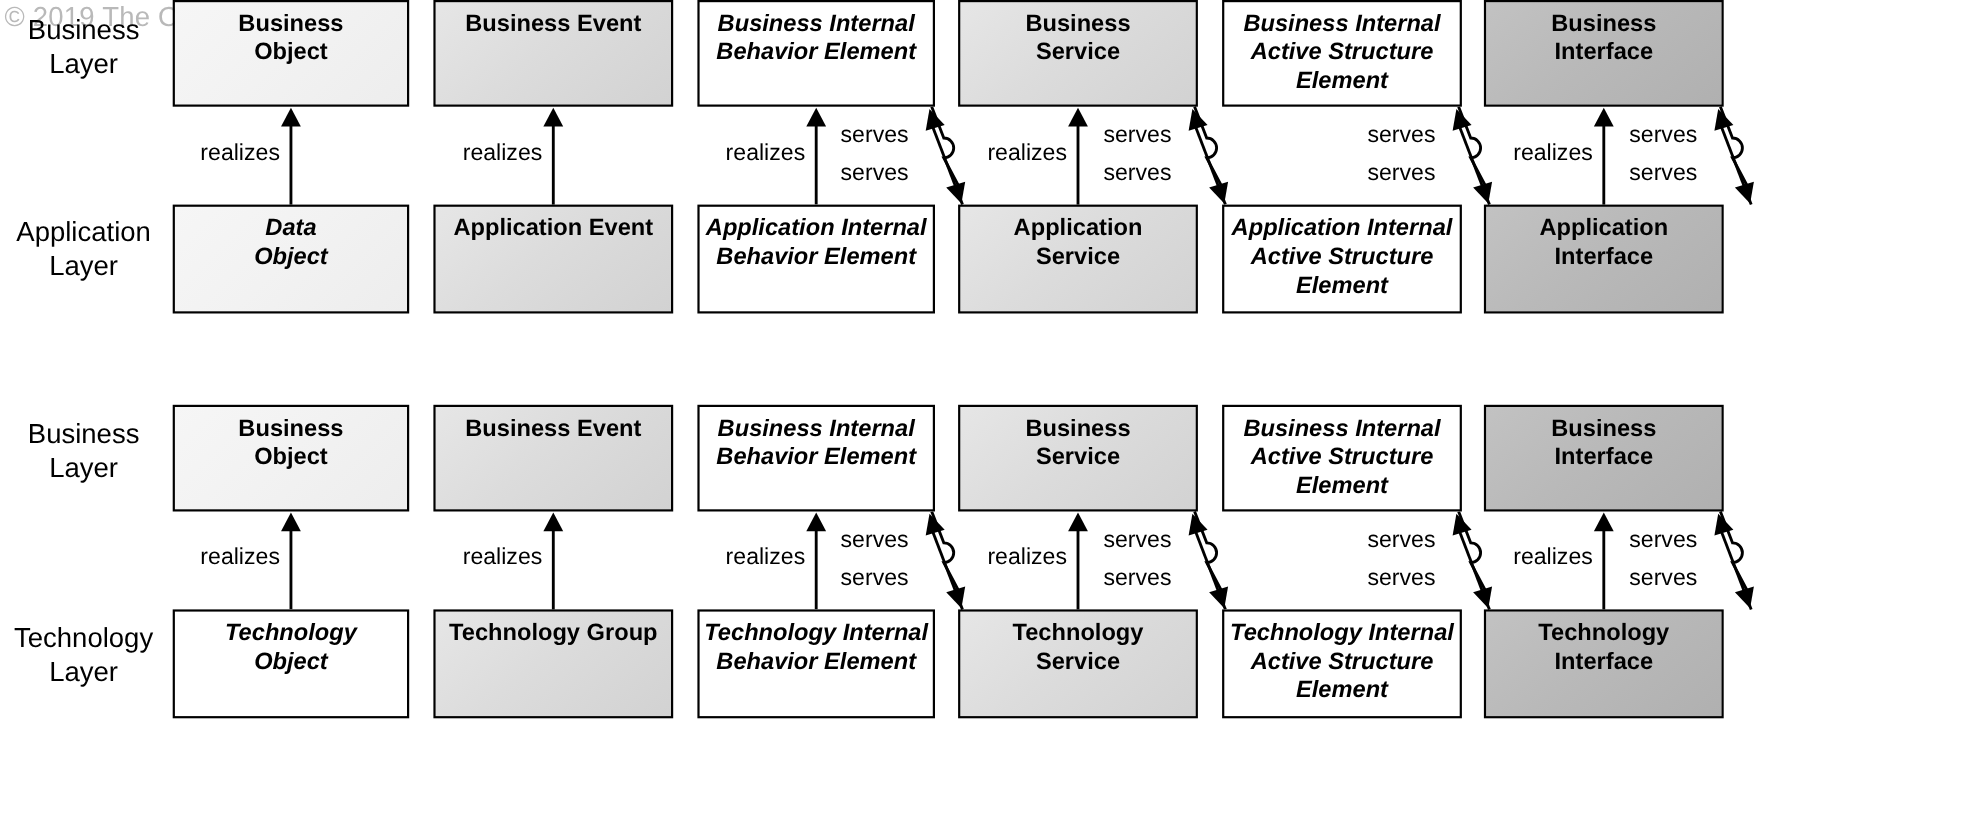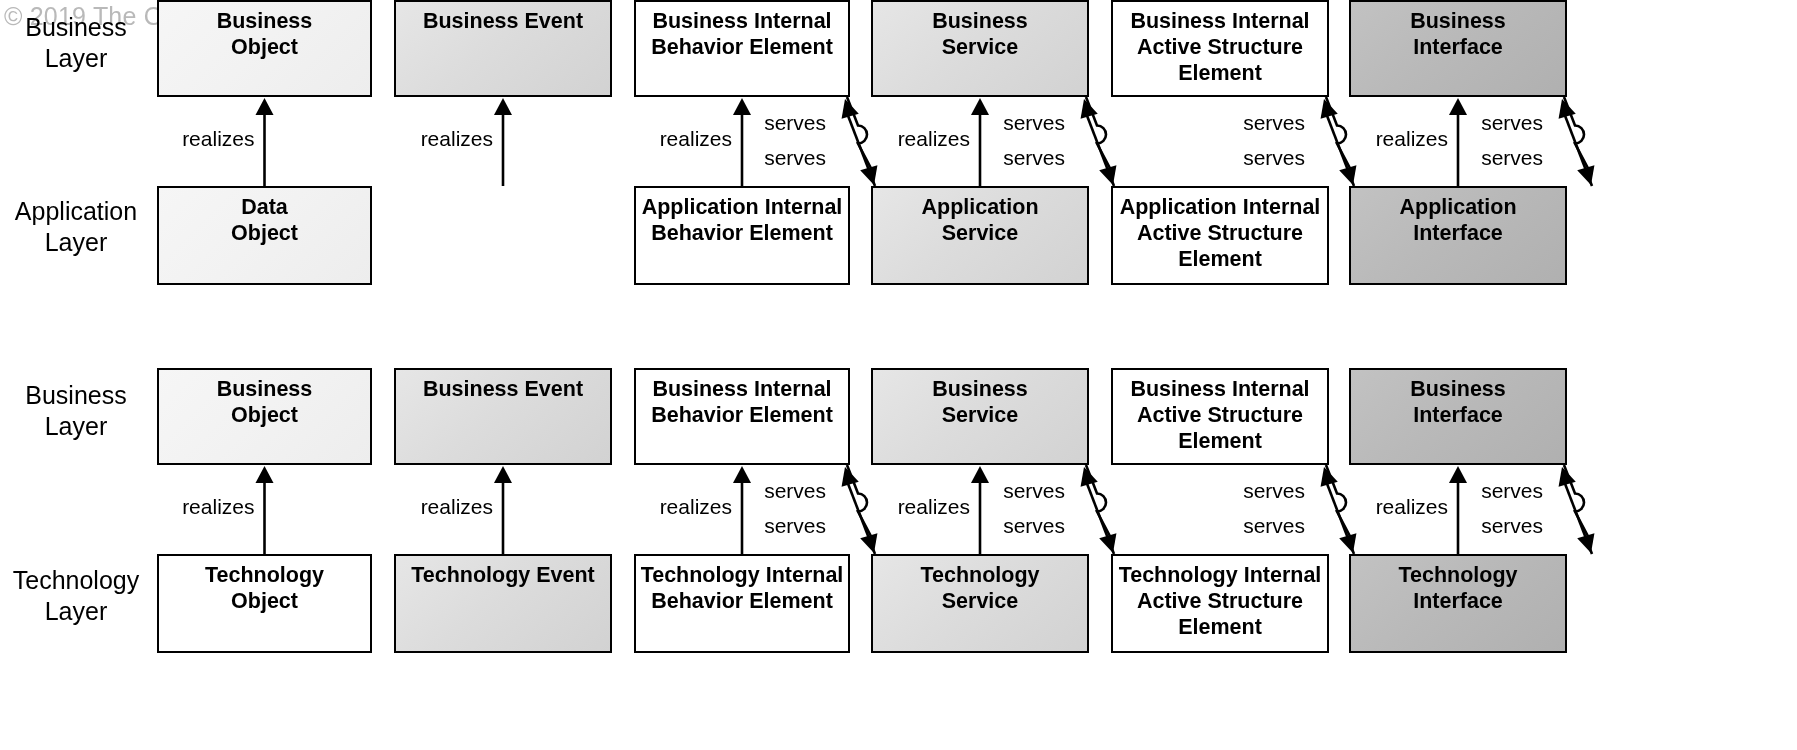--- a/index.html
+++ b/index.html
@@ -31,21 +31,21 @@
     text-align:center;
     font-weight:bold;
     font-size:21.5px;
     line-height:1.22;
     color:#000;
     padding-top:6px;
     white-space:pre-line;
     font-family:"Liberation Sans", sans-serif;
   }
   .node .nlabel{display:block;width:100%;}
-  .node.italic{}
+  .node.italic{font-style:italic;}
 
   
   .f-white   {background:#ffffff;}
   .f-vlight  {background:linear-gradient(135deg,#f6f6f6 0%,#f2f2f2 48%,#ededed 100%);}
   .f-light   {background:linear-gradient(140deg,#e6e6e6 0%,#dcdcdc 45%,#d2d2d2 100%);justify-content:flex-end;}
   .f-dark    {background:linear-gradient(140deg,#c2c2c2 0%,#b9b9b9 45%,#b0b0b0 100%);}
 
   .edge-label{
     position:absolute;
     font-size:21px;color:#000;white-space:nowrap;
@@ -130,24 +130,25 @@
          A 6 6 0 1 1 1575 511.5
          L 1590 540"></path>
       <polygon points="1591,553 1577.2073014928155,538.3452578361164 1594.4481746267961,533.1729958959222"></polygon>
     </svg>
 <div class="layer-label" style="left: 0px; top: 12px; width: 152px;">Business
 Layer</div>
     <div class="layer-label" style="left: 0px; top: 196px; width: 152px;">Application
 Layer</div>
     <div class="node f-vlight" style="left: 157px; top: 0px; width: 215px; height: 97px;"><span class="nlabel">Business
 Object</span></div>
-    <div class="node f-vlight" style="left: 157px; top: 186px; width: 215px; height: 99px;"><span class="nlabel">Data
+    <div class="node f-vlight" style="left: 157px; top: 186px; width: 215px; height: 99px; font-style: italic;"><span class="nlabel">Data
 Object</span></div>
     <div class="edge-label" style="left: 166.5px; top: 126.5px; width: 88px; text-align: right;">realizes</div>
     <div class="node f-light" style="left: 394px; top: 0px; width: 218px; height: 97px;"><span class="nlabel">Business Event</span></div>
+    <div class="node f-light" style="left: 394px; top: 186px; width: 218px; height: 99px;"><span class="nlabel">Application Event</span></div>
     <div class="edge-label" style="left: 405px; top: 126.5px; width: 88px; text-align: right;">realizes</div>
     <div class="node f-white italic" style="left: 634px; top: 0px; width: 216px; height: 97px;"><span class="nlabel">Business Internal
 Behavior Element</span></div>
     <div class="node f-white italic" style="left: 634px; top: 186px; width: 216px; height: 99px;"><span class="nlabel">Application Internal
 Behavior Element</span></div>
     <div class="edge-label" style="left: 644px; top: 126.5px; width: 88px; text-align: right;">realizes</div>
     <div class="edge-label" style="left: 726px; top: 111px; width: 100px; text-align: right;">serves</div>
     <div class="edge-label" style="left: 726px; top: 146px; width: 100px; text-align: right;">serves</div>
     <div class="node f-light" style="left: 871px; top: 0px; width: 218px; height: 97px;"><span class="nlabel">Business
 Service</span></div>
@@ -174,21 +175,21 @@
     <div class="layer-label" style="left: 0px; top: 380px; width: 152px;">Business
 Layer</div>
     <div class="layer-label" style="left: 0px; top: 565px; width: 152px;">Technology
 Layer</div>
     <div class="node f-vlight" style="left: 157px; top: 368px; width: 215px; height: 97px;"><span class="nlabel">Business
 Object</span></div>
     <div class="node f-white italic" style="left: 157px; top: 554px; width: 215px; height: 99px;"><span class="nlabel">Technology
 Object</span></div>
     <div class="edge-label" style="left: 166.5px; top: 494.5px; width: 88px; text-align: right;">realizes</div>
     <div class="node f-light" style="left: 394px; top: 368px; width: 218px; height: 97px;"><span class="nlabel">Business Event</span></div>
-    <div class="node f-light" style="left: 394px; top: 554px; width: 218px; height: 99px;"><span class="nlabel">Technology Event</span></div>
+    <div class="node f-light" style="left: 394px; top: 554px; width: 218px; height: 99px;"><span class="nlabel">Technology Group</span></div>
     <div class="edge-label" style="left: 405px; top: 494.5px; width: 88px; text-align: right;">realizes</div>
     <div class="node f-white italic" style="left: 634px; top: 368px; width: 216px; height: 97px;"><span class="nlabel">Business Internal
 Behavior Element</span></div>
     <div class="node f-white italic" style="left: 634px; top: 554px; width: 216px; height: 99px;"><span class="nlabel">Technology Internal
 Behavior Element</span></div>
     <div class="edge-label" style="left: 644px; top: 494.5px; width: 88px; text-align: right;">realizes</div>
     <div class="edge-label" style="left: 726px; top: 479px; width: 100px; text-align: right;">serves</div>
     <div class="edge-label" style="left: 726px; top: 514px; width: 100px; text-align: right;">serves</div>
     <div class="node f-light" style="left: 871px; top: 368px; width: 218px; height: 97px;"><span class="nlabel">Business
 Service</span></div>

